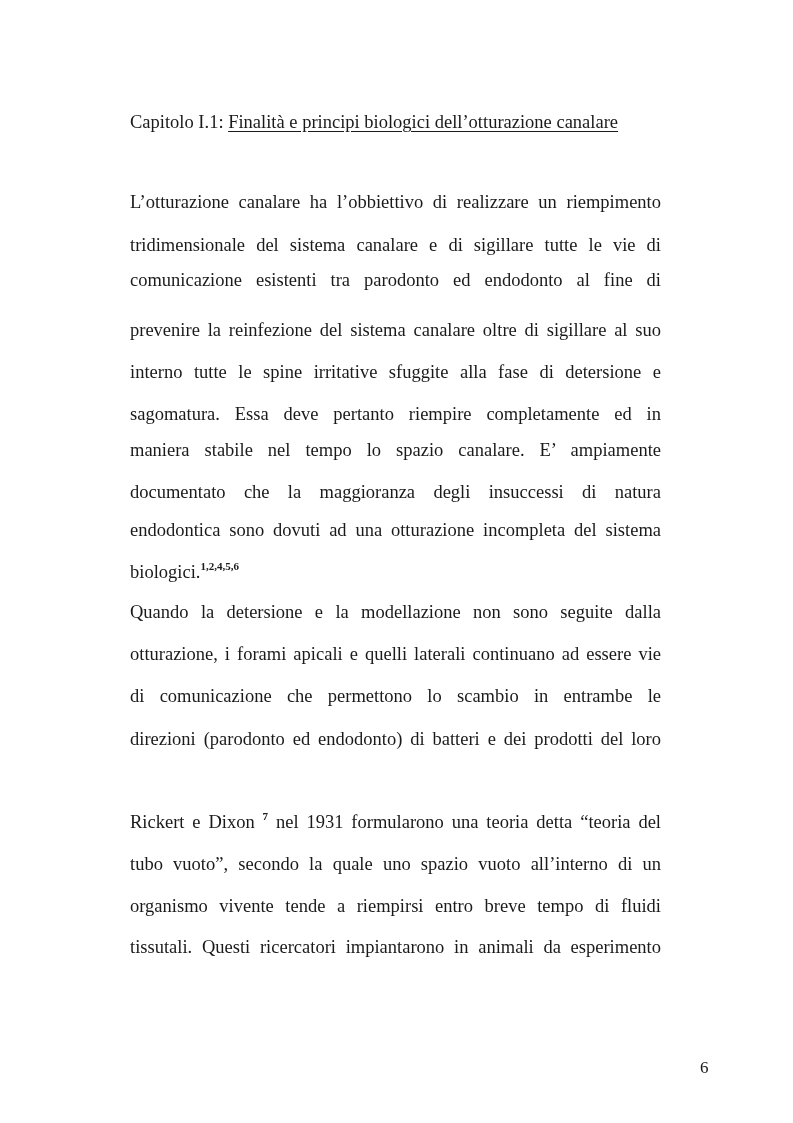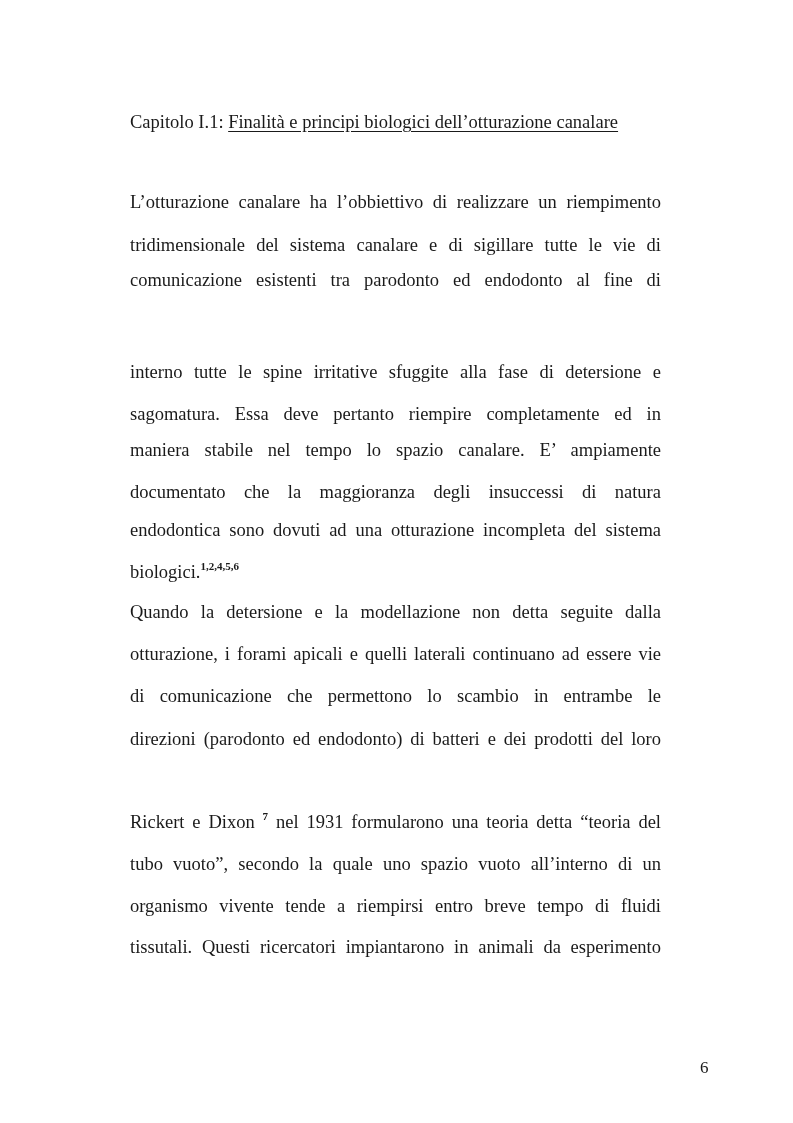--- a/index.html
+++ b/index.html
@@ -16,28 +16,29 @@
 </style>
 </head>
 <body>
 
 <div class="page">
   <div class="heading"><span>Capitolo I.1: </span><span class="u">Finalità e principi biologici dell’otturazione canalare</span></div>
 
   <div class="line" style="top:192px">L’otturazione canalare ha l’obbiettivo di realizzare un riempimento</div>
   <div class="line" style="top:235px">tridimensionale del sistema canalare e di sigillare tutte le vie di</div>
   <div class="line" style="top:270px">comunicazione esistenti tra parodonto ed endodonto al fine di</div>
+  <div class="line" style="top:320px">prevenire la reinfezione del sistema canalare oltre di sigillare al suo</div>
   <div class="line" style="top:362px">interno tutte le spine irritative sfuggite alla fase di detersione e</div>
   <div class="line" style="top:404px">sagomatura. Essa deve pertanto riempire completamente ed in</div>
   <div class="line" style="top:482px">documentato che la maggioranza degli insuccessi di natura</div>
   <div class="line" style="top:440px">maniera stabile nel tempo lo spazio canalare. E’ ampiamente</div>
   <div class="line" style="top:520px">endodontica sono dovuti ad una otturazione incompleta del sistema</div>
   <div class="line last" style="top:562px"><span>biologici.</span><sup>1,2,4,5,6</sup></div>
 
-  <div class="line" style="top:602px">Quando la detersione e la modellazione non detta seguite dalla</div>
+  <div class="line" style="top:602px">Quando la detersione e la modellazione non sono seguite dalla</div>
   <div class="line" style="top:644px">otturazione, i forami apicali e quelli laterali continuano ad essere vie</div>
   <div class="line" style="top:686px">di comunicazione che permettono lo scambio in entrambe le</div>
   <div class="line" style="top:729px">direzioni (parodonto ed endodonto) di batteri e dei prodotti del loro</div>
 
   <div class="line" style="top:812px"><span>Rickert e Dixon </span><sup>7</sup><span> nel 1931 formularono una teoria detta “teoria del</span></div>
   <div class="line" style="top:854px">tubo vuoto”, secondo la quale uno spazio vuoto all’interno di un</div>
   <div class="line" style="top:937px">tissutali. Questi ricercatori impiantarono in animali da esperimento</div>
   <div class="line" style="top:896px">organismo vivente tende a riempirsi entro breve tempo di fluidi</div>
 
   <div class="pagenum">6</div>

